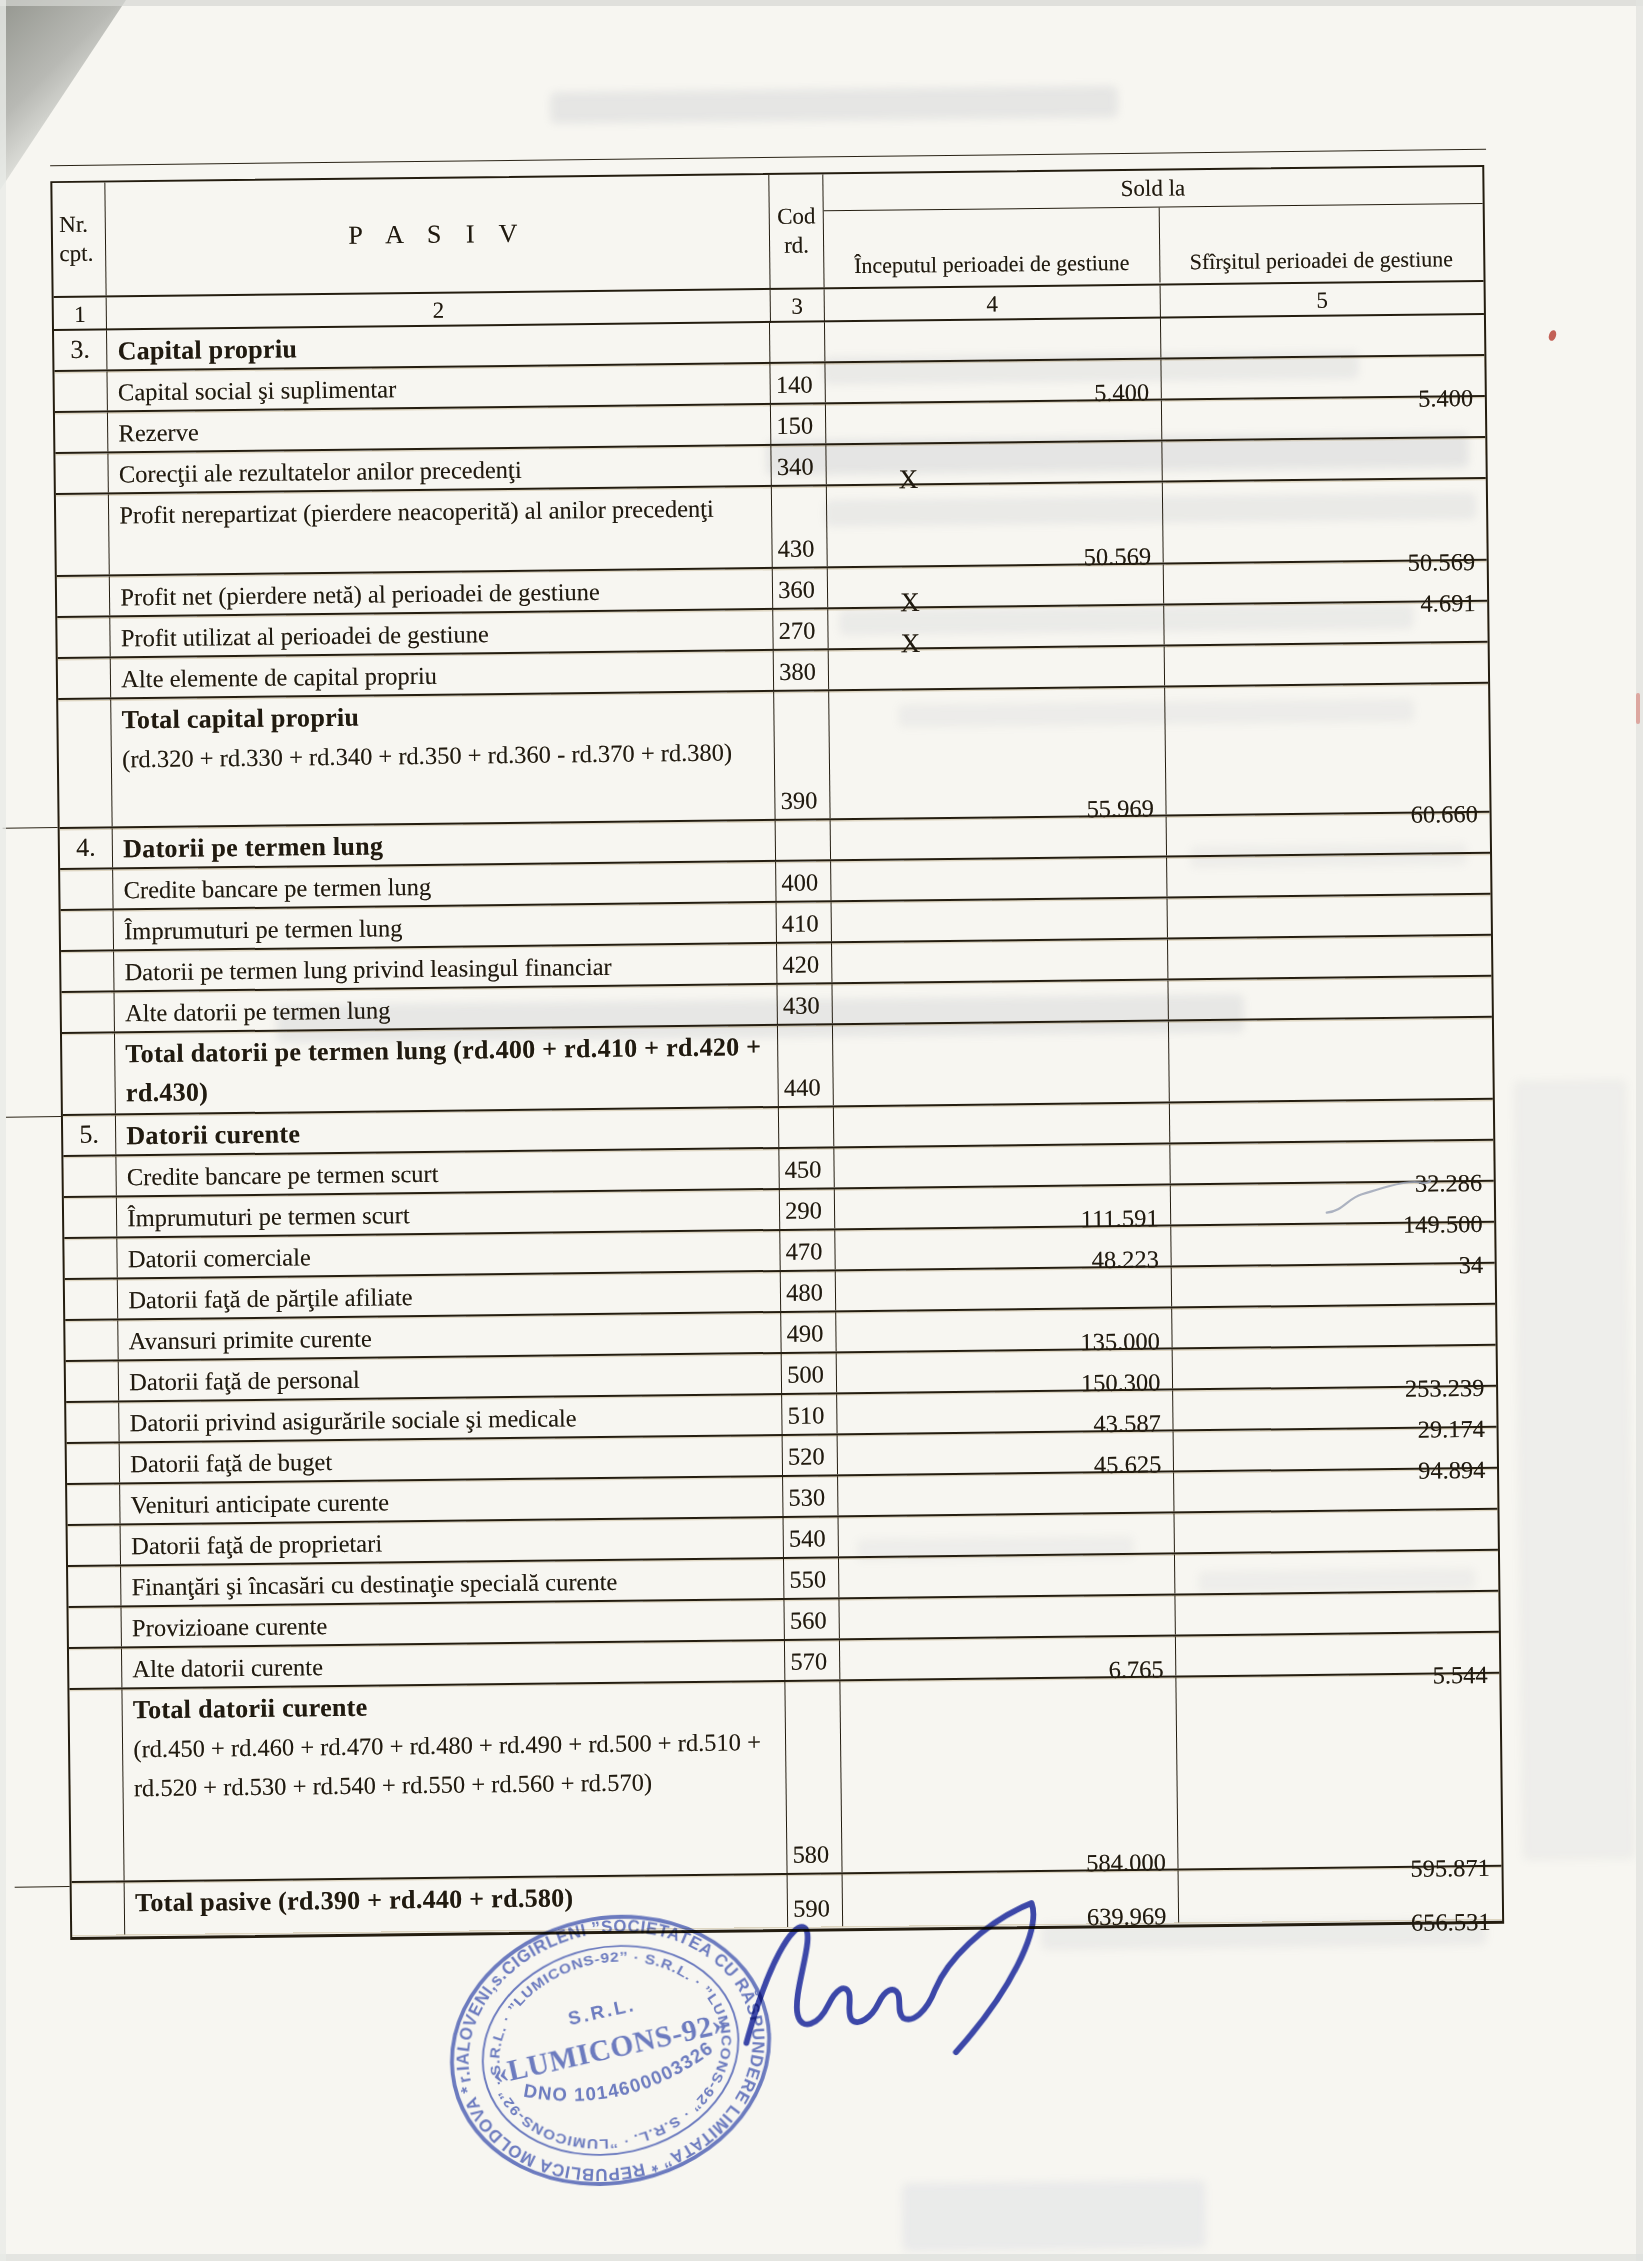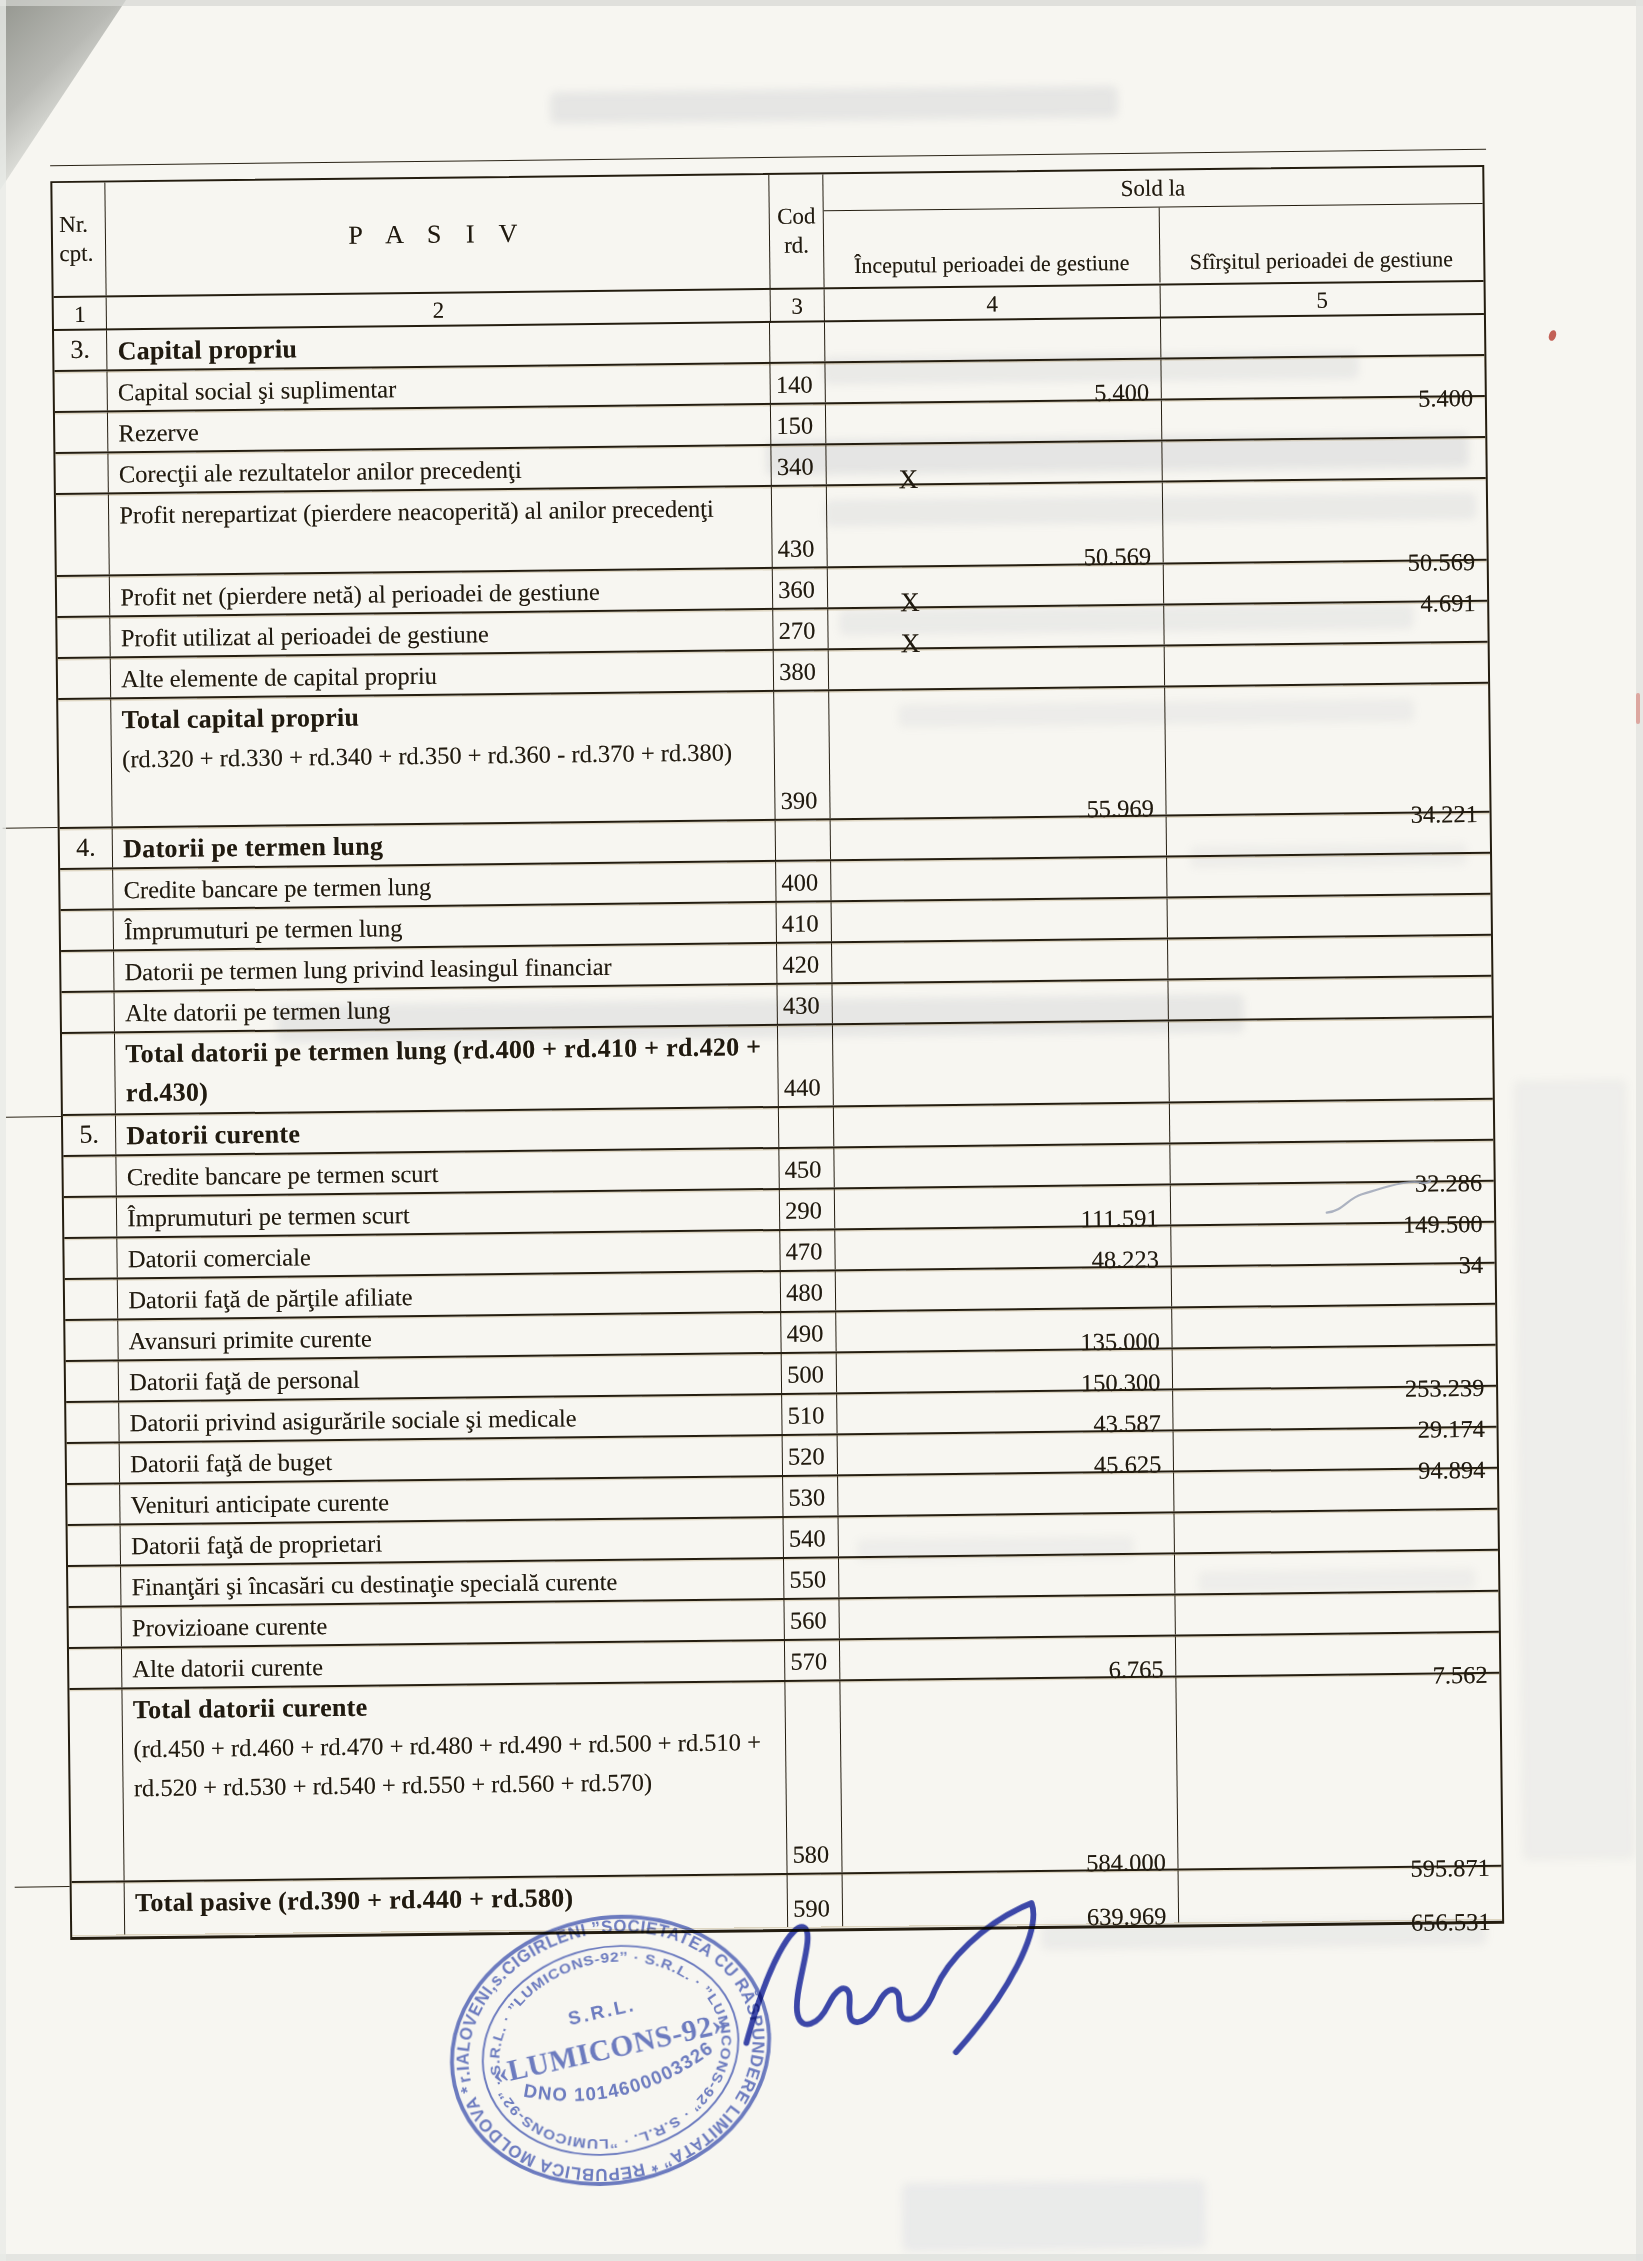--- a/index.html
+++ b/index.html
@@ -219,21 +219,21 @@
             <div class="c c-nr"></div>
             <div class="c c-lab">
               <div class="lt">Total capital propriu</div>
               <div class="lf">(rd.320 + rd.330 + rd.340 + rd.350 + rd.360 - rd.370 + rd.380)</div>
             </div>
             <div class="c c-cod">390</div>
             <div class="c c-v4">
               <div class="num">55.969</div>
             </div>
             <div class="c c-v5">
-              <div class="num">34.221</div>
+              <div class="num">60.660</div>
             </div>
           </div>
           <div class="trow k-section">
             <div class="c c-nr">4.</div>
             <div class="c c-lab">
               <div class="lt">Datorii pe termen lung</div>
             </div>
             <div class="c c-cod"></div>
             <div class="c c-v4"></div>
             <div class="c c-v5"></div>
@@ -427,21 +427,21 @@
           <div class="trow k-item">
             <div class="c c-nr"></div>
             <div class="c c-lab">
               <div class="lt">Alte datorii curente</div>
             </div>
             <div class="c c-cod">570</div>
             <div class="c c-v4">
               <div class="num">6.765</div>
             </div>
             <div class="c c-v5">
-              <div class="num">7.562</div>
+              <div class="num">5.544</div>
             </div>
           </div>
           <div class="trow k-total5">
             <div class="c c-nr"></div>
             <div class="c c-lab">
               <div class="lt">Total datorii curente</div>
               <div class="lf">(rd.450 + rd.460 + rd.470 + rd.480 + rd.490 + rd.500 + rd.510 + rd.520 +  rd.530 + rd.540 + rd.550 + rd.560 + rd.570)</div>
             </div>
             <div class="c c-cod">580</div>
             <div class="c c-v4">

